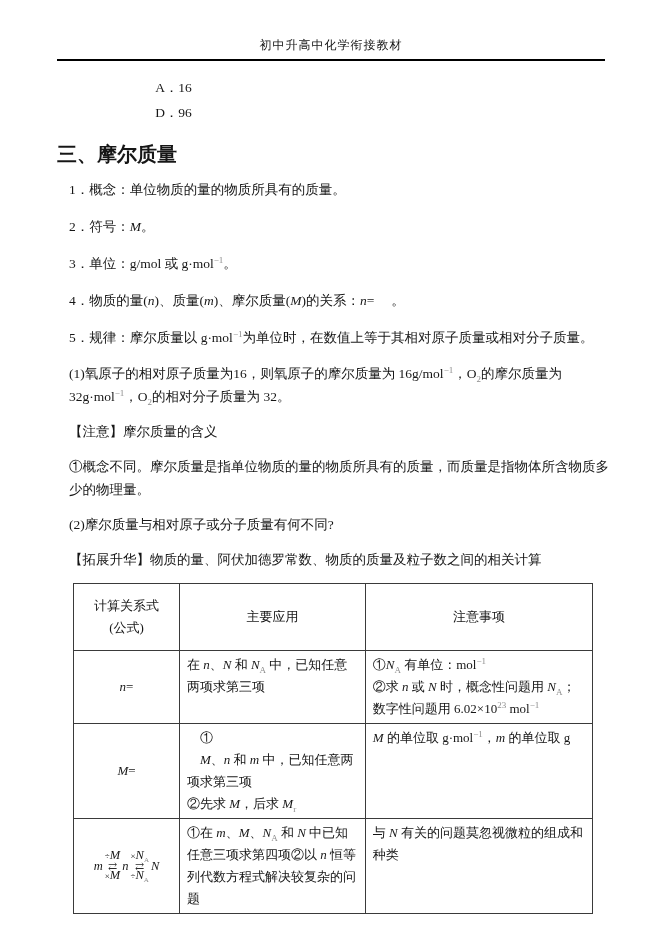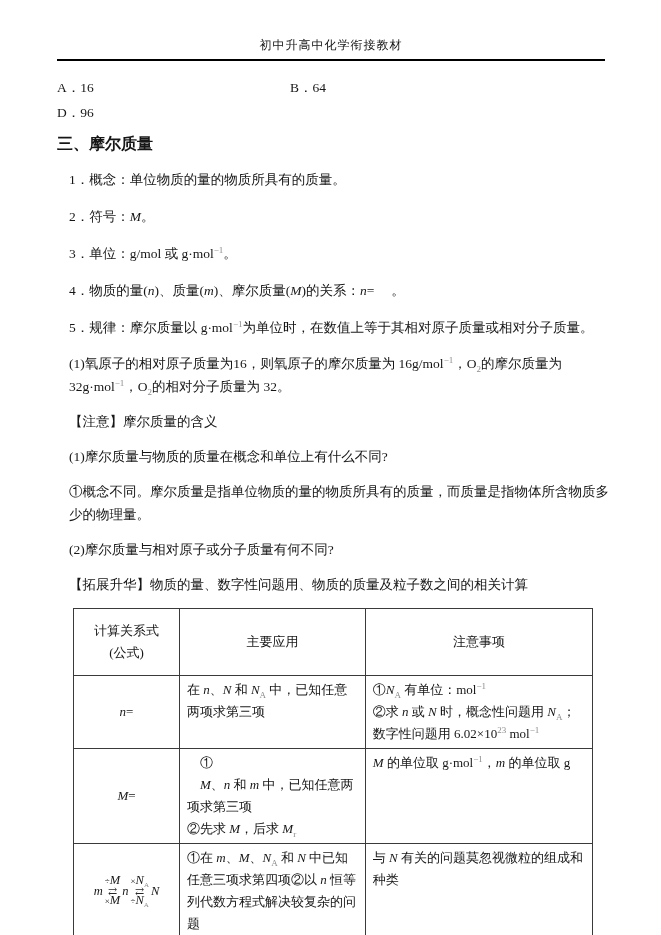--- a/index.html
+++ b/index.html
@@ -6,22 +6,22 @@
   body{
     width:661px;height:935px;background:#ffffff;color:#161616;
     font-family:"Liberation Serif","DejaVu Serif",serif;
     font-size:13.5px;overflow:hidden;
   }
   .page{padding:38px 36px 0 57px;box-sizing:border-box;width:661px;height:893px;}
   .doc-header{border-bottom:2px solid #000;padding-bottom:7px;width:548px;}
   .doc-title{text-align:center;font-size:12px;line-height:14px;letter-spacing:1px;}
   .options{margin:14px 0 4px 0;}
   .opt-row{display:flex;line-height:25px;}
-  .opt{width:233px;}
-  .sec-title{font-size:16px;font-weight:bold;margin:8px 0 4px 0;line-height:22px;}
+  .opt{width:233px;text-align:center;}
+  .sec-title{font-size:20px;font-weight:bold;margin:18px 0 4px 0;line-height:22px;}
   p{margin:12px;}
   .item{line-height:25px;}
   .para{line-height:23px;}
   sup{font-size:9px;line-height:0;color:#8c8c8c;vertical-align:super;font-style:normal;}
   sub{font-size:9px;line-height:0;color:#8c8c8c;vertical-align:sub;font-style:normal;}
   .seg-v{font-style:italic;}
   table.calc{
     border-collapse:collapse;table-layout:fixed;width:520px;
     margin:7px 0 0 16px;font-size:13px;
   }
@@ -51,43 +51,41 @@
 
 <div class="page">
 
   <div class="doc-header">
     <div class="doc-title">初中升高中化学衔接教材</div>
   </div>
 
   <div class="options">
     <div class="opt-row">
       <span class="opt">A．16</span>
-      <span class="opt">B．64</span>
     </div>
     <div class="opt-row">
       <span class="opt">D．96</span>
     </div>
   </div>
 
   <h2 class="sec-title">三、摩尔质量</h2>
 
   <p class="item"><span class="seg-t">1．概念：单位物质的量的物质所具有的质量。</span></p>
   <p class="item"><span class="seg-t">2．符号：</span><span class="seg-v">M</span><span class="seg-t">。</span></p>
   <p class="item"><span class="seg-t">3．单位：g/mol 或 g·mol</span><sup class="seg-sup">−1</sup><span class="seg-t">。</span></p>
   <p class="item"><span class="seg-t">4．物质的量(</span><span class="seg-v">n</span><span class="seg-t">)、质量(</span><span class="seg-v">m</span><span class="seg-t">)、摩尔质量(</span><span class="seg-v">M</span><span class="seg-t">)的关系：</span><span class="seg-v">n</span><span class="seg-t">=　 。</span></p>
   <p class="item"><span class="seg-t">5．规律：摩尔质量以 g·mol</span><sup class="seg-sup">−1</sup><span class="seg-t">为单位时，在数值上等于其相对原子质量或相对分子质量。</span></p>
 
   <p class="para"><span class="seg-t">(1)氧原子的相对原子质量为16，则氧原子的摩尔质量为 16g/mol</span><sup class="seg-sup">−1</sup><span class="seg-t">，O</span><sub class="seg-sub">2</sub><span class="seg-t">的摩尔质量为32g·mol</span><sup class="seg-sup">−1</sup><span class="seg-t">，O</span><sub class="seg-sub">2</sub><span class="seg-t">的相对分子质量为 32。</span></p>
 
   <p class="para"><span class="seg-t">【注意】摩尔质量的含义</span></p>
-  <p class="para"><span class="seg-t">(1)摩尔质量与物质的质量在概念和单位上有什么不同?</span></p>
   <p class="para"><span class="seg-t">①概念不同。摩尔质量是指单位物质的量的物质所具有的质量，而质量是指物体所含物质多少的物理量。</span></p>
   <p class="para"><span class="seg-t">(2)摩尔质量与相对原子或分子质量有何不同?</span></p>
 
-  <p class="para"><span class="seg-t">【拓展升华】物质的量、数字性问题用、物质的质量及粒子数之间的相关计算</span></p>
+  <p class="para"><span class="seg-t">【拓展升华】物质的量、阿伏加德罗常数、物质的质量及粒子数之间的相关计算</span></p>
 
   <table class="calc">
     <colgroup>
         <col class="c1">
         <col class="c2">
         <col class="c3">
       </colgroup>
     <tbody>
         <tr>
       <th>

